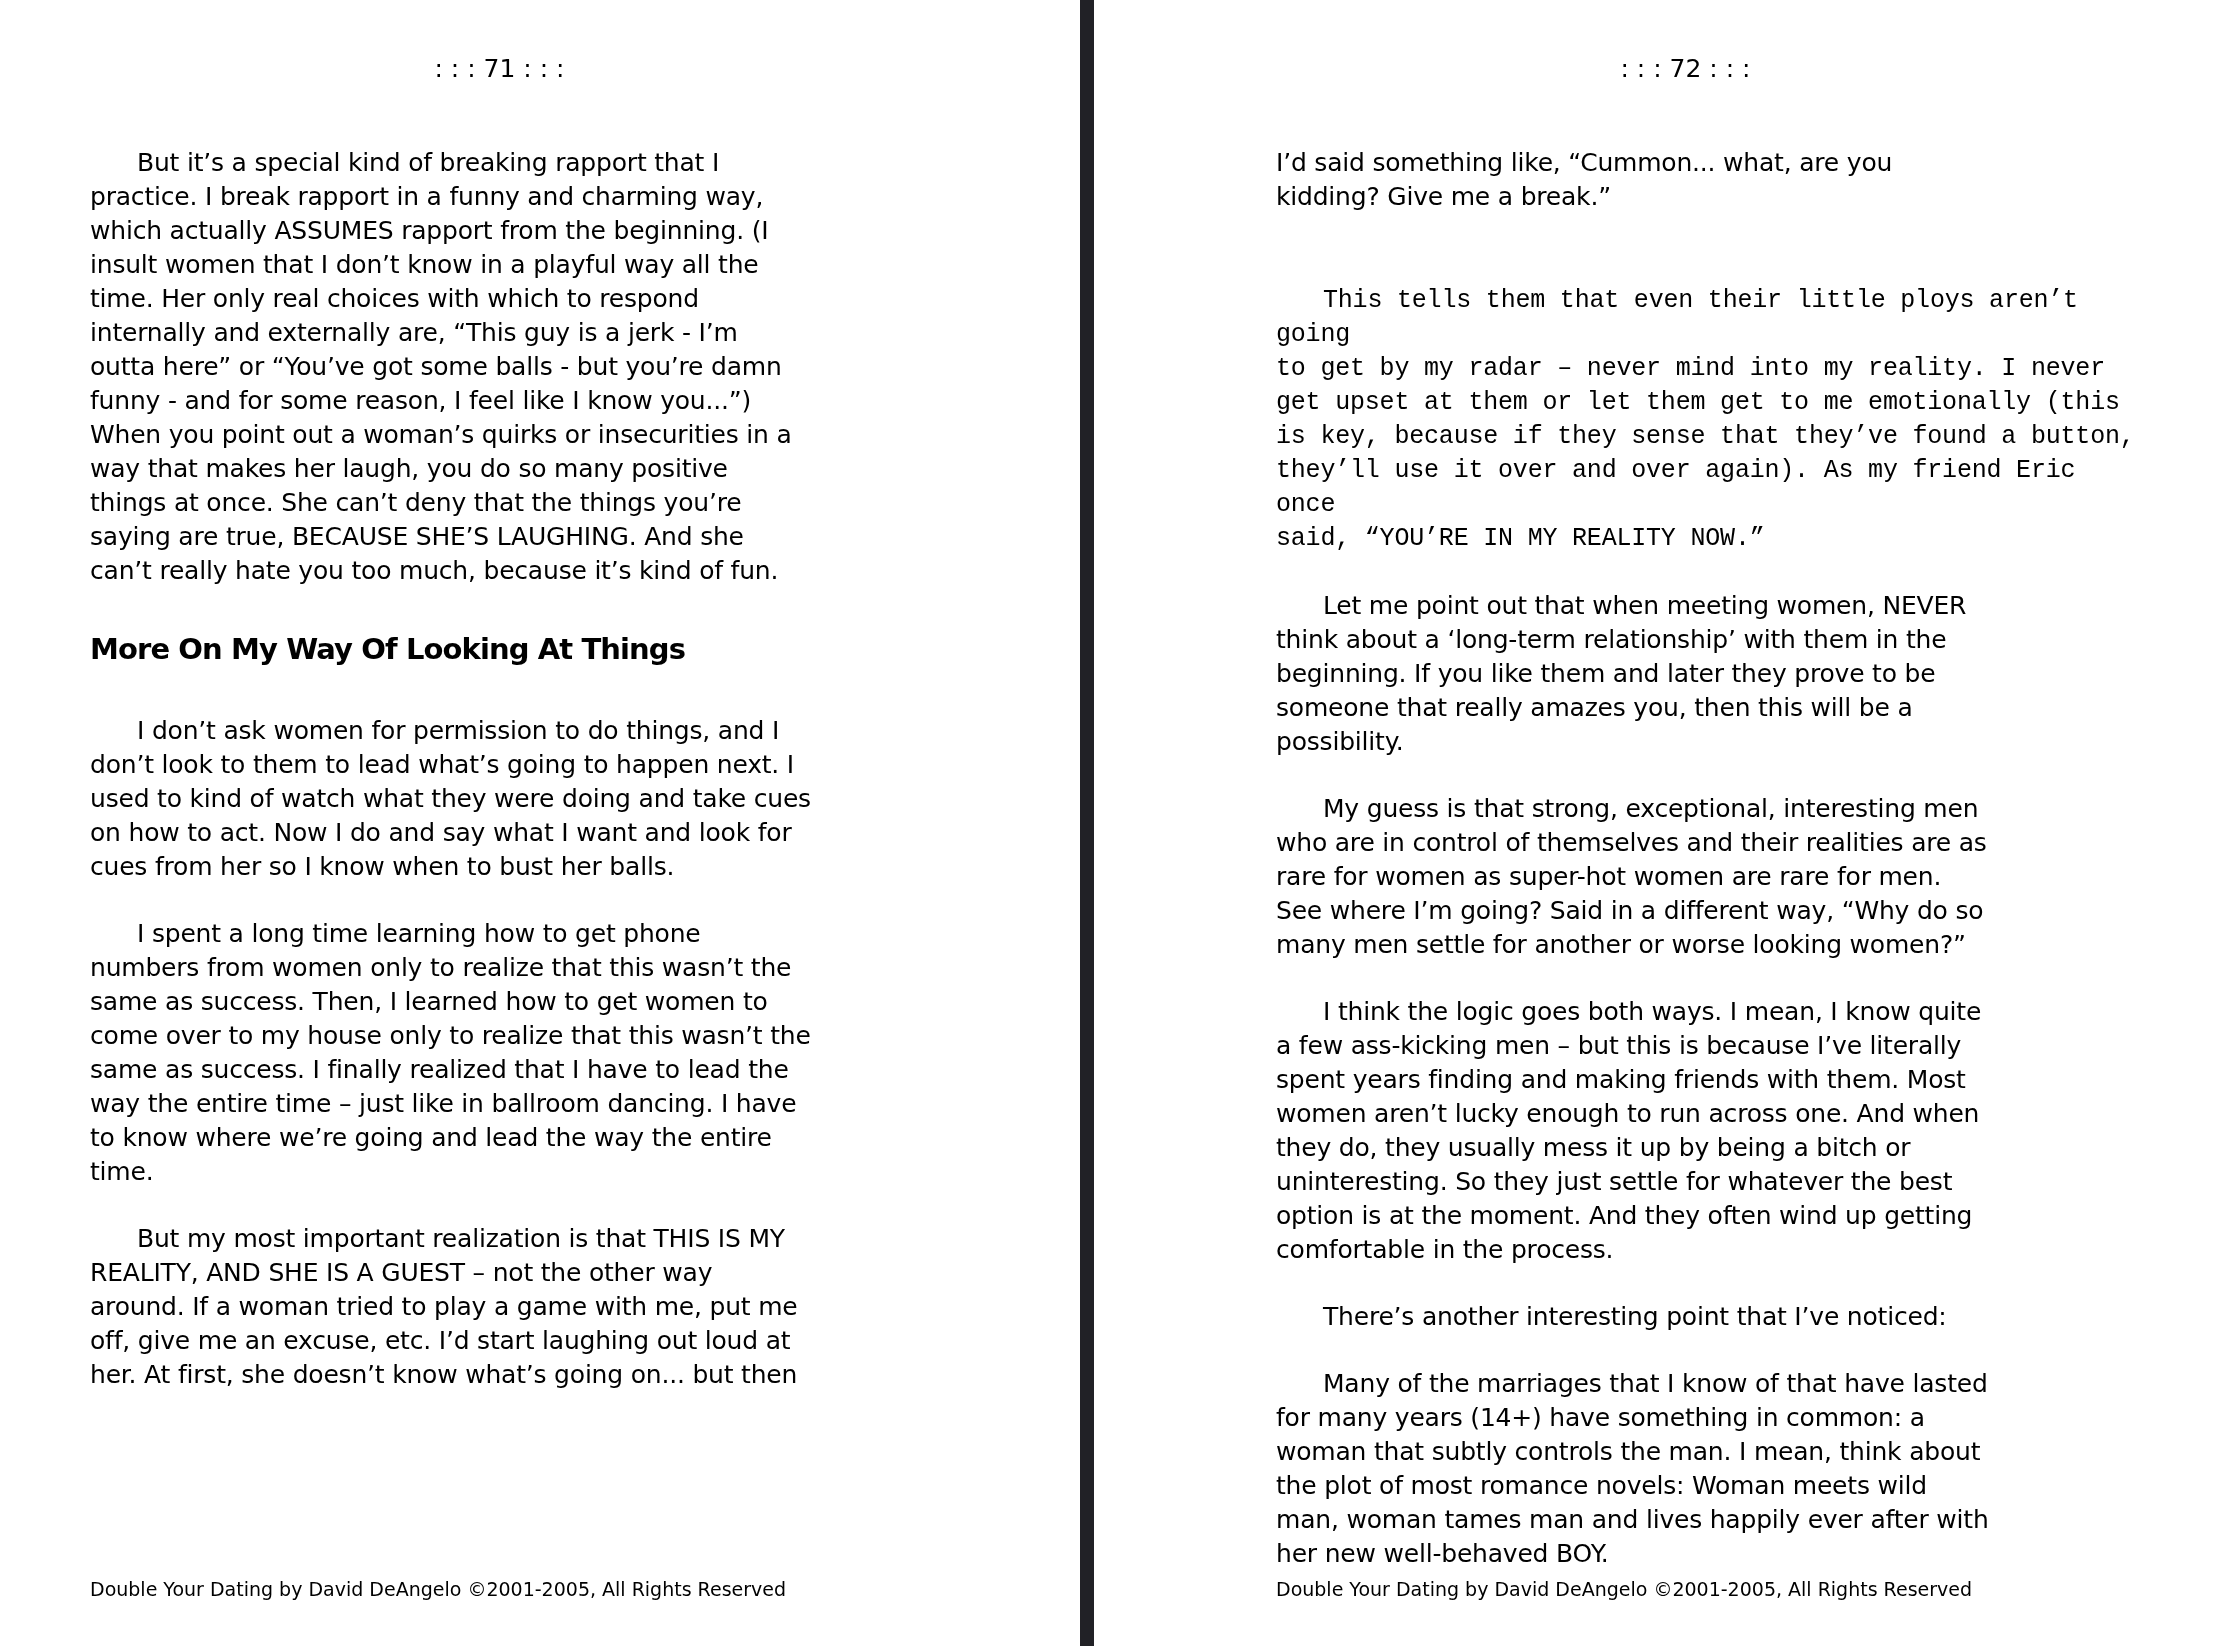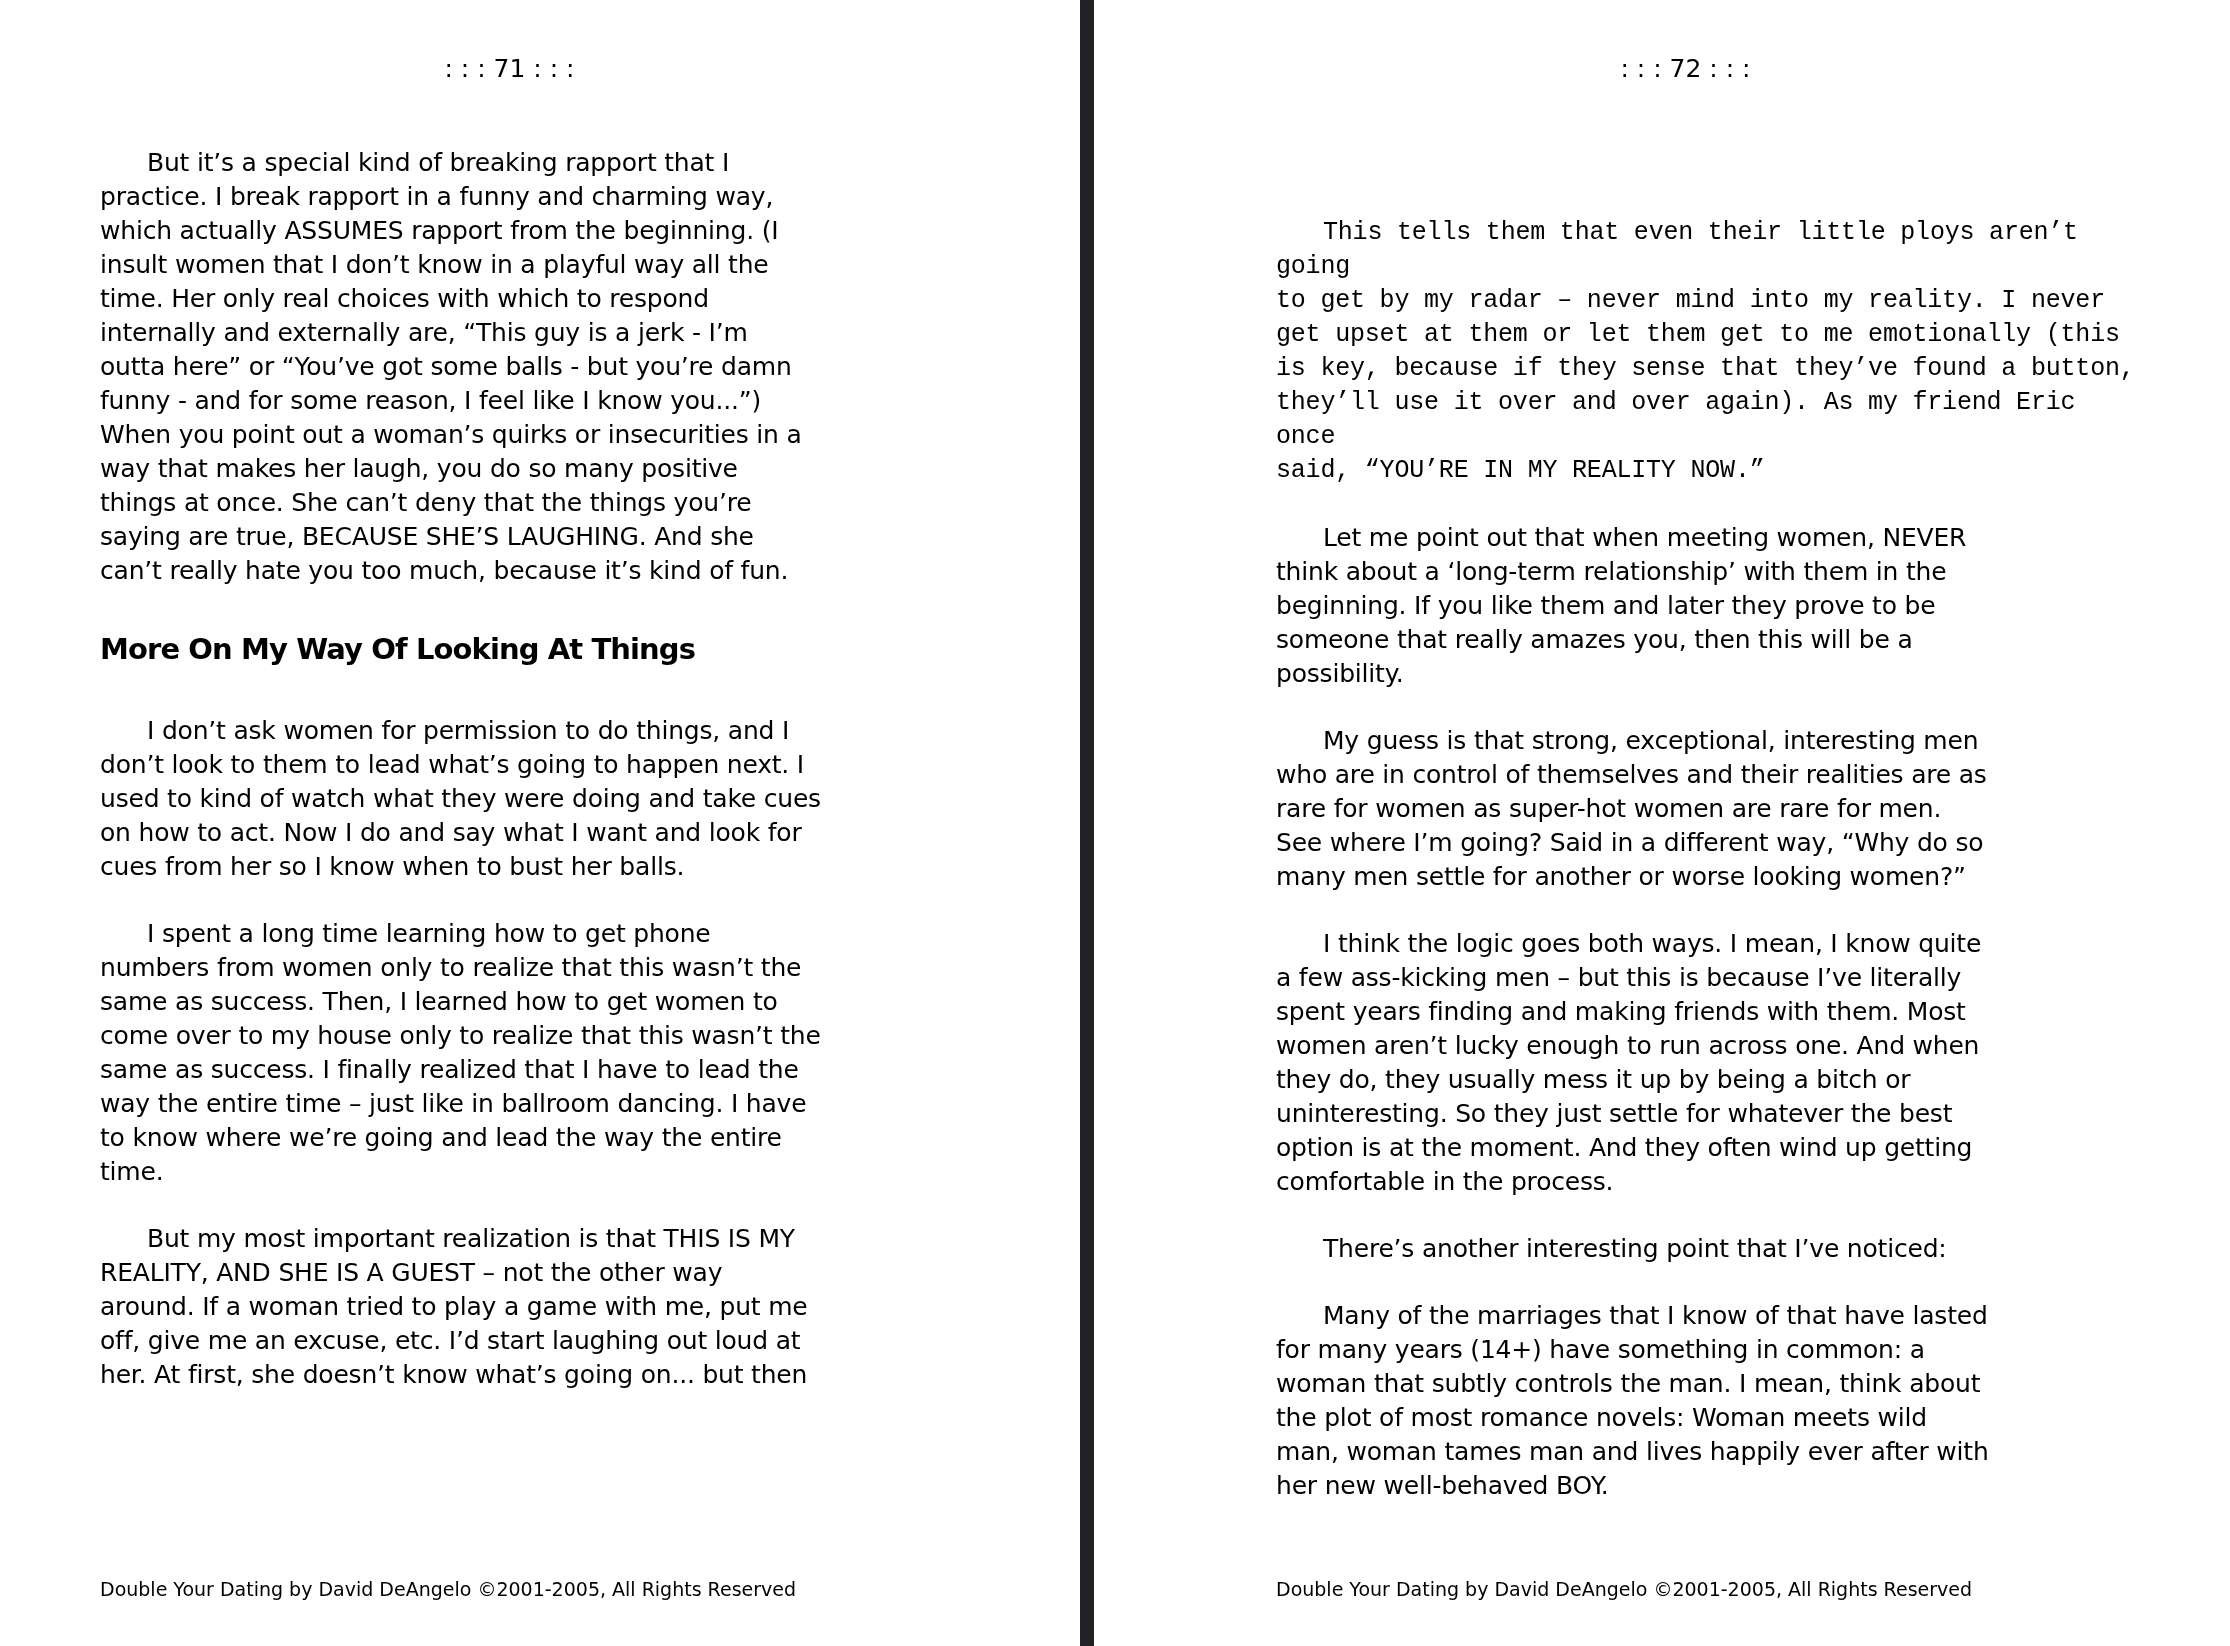--- a/index.html
+++ b/index.html
@@ -19,21 +19,21 @@
     position: absolute;
     inset: 0;
     background: #ffffff;
   }
   .page {
     position: absolute;
     top: 0;
     height: 1647px;
     background: #ffffff;
   }
-  .page.left  { left: 14px;      width: 956px; }
+  .page.left  { left: 4px;      width: 956px; }
   .page.right { left: 1094px; width: 925px; }
 
   .divider {
     position: absolute;
     top: 0;
     left: 1080px;
     width: 14.3px;
     height: 1647px;
     background: #212126;
   }
@@ -129,20 +129,22 @@
 her. At first, she doesn’t know what’s going on... but then</p>
     </div>
     <div class="footer">Double Your Dating by David DeAngelo ©2001-2005, All Rights Reserved</div>
   </section>
 
   <div class="divider" style="background: rgb(33, 33, 38);"></div>
 
   <section class="page right">
     <div class="page-number">: : : 72 : : :</div>
     <div class="body">
+      <p class="para">I’d said something like, “Cummon... what, are you
+kidding? Give me a break.”</p>
       <p class="para indent gap-lg">This tells them that even their little ploys aren’t going
 to get by my radar – never mind into my reality. I never
 get upset at them or let them get to me emotionally (this
 is key, because if they sense that they’ve found a button,
 they’ll use it over and over again). As my friend Eric once
 said, “YOU’RE IN MY REALITY NOW.”</p>
       <p class="para indent">Let me point out that when meeting women, NEVER
 think about a ‘long-term relationship’ with them in the
 beginning. If you like them and later they prove to be
 someone that really amazes you, then this will be a

